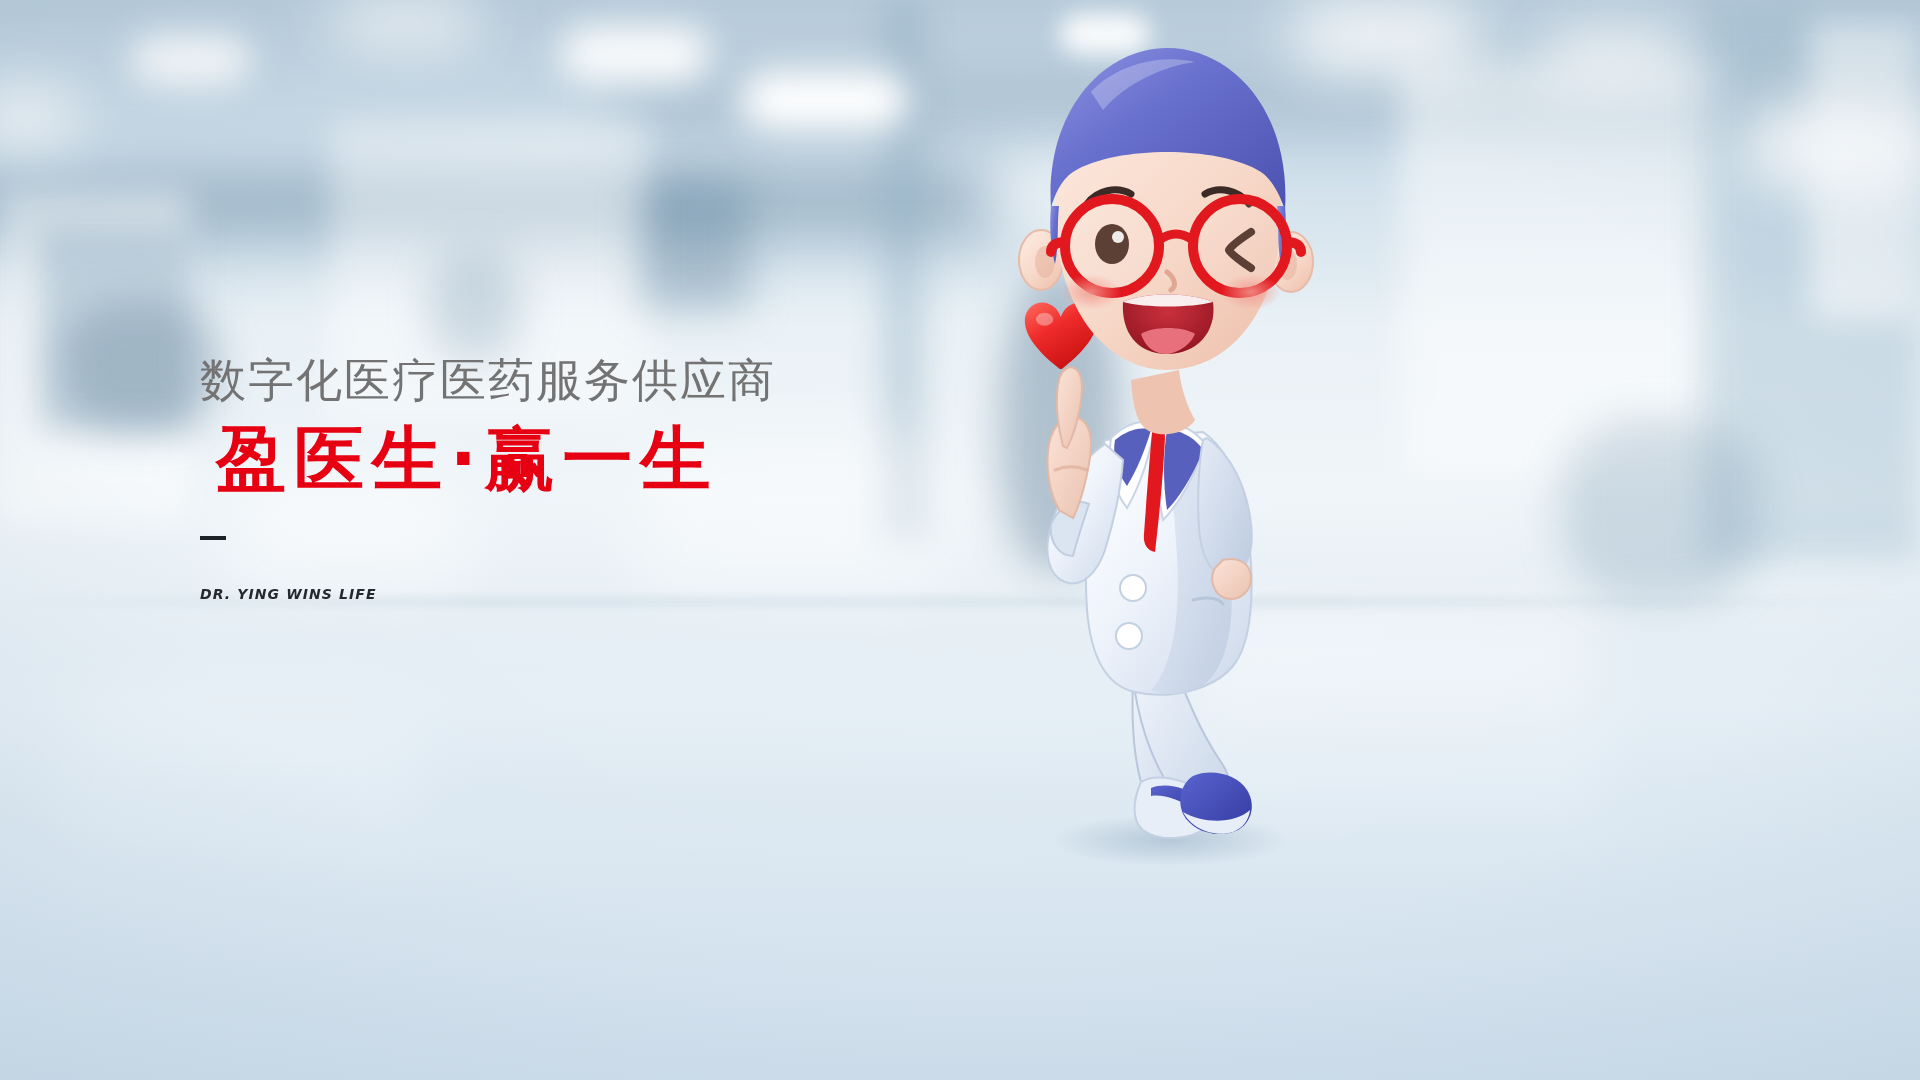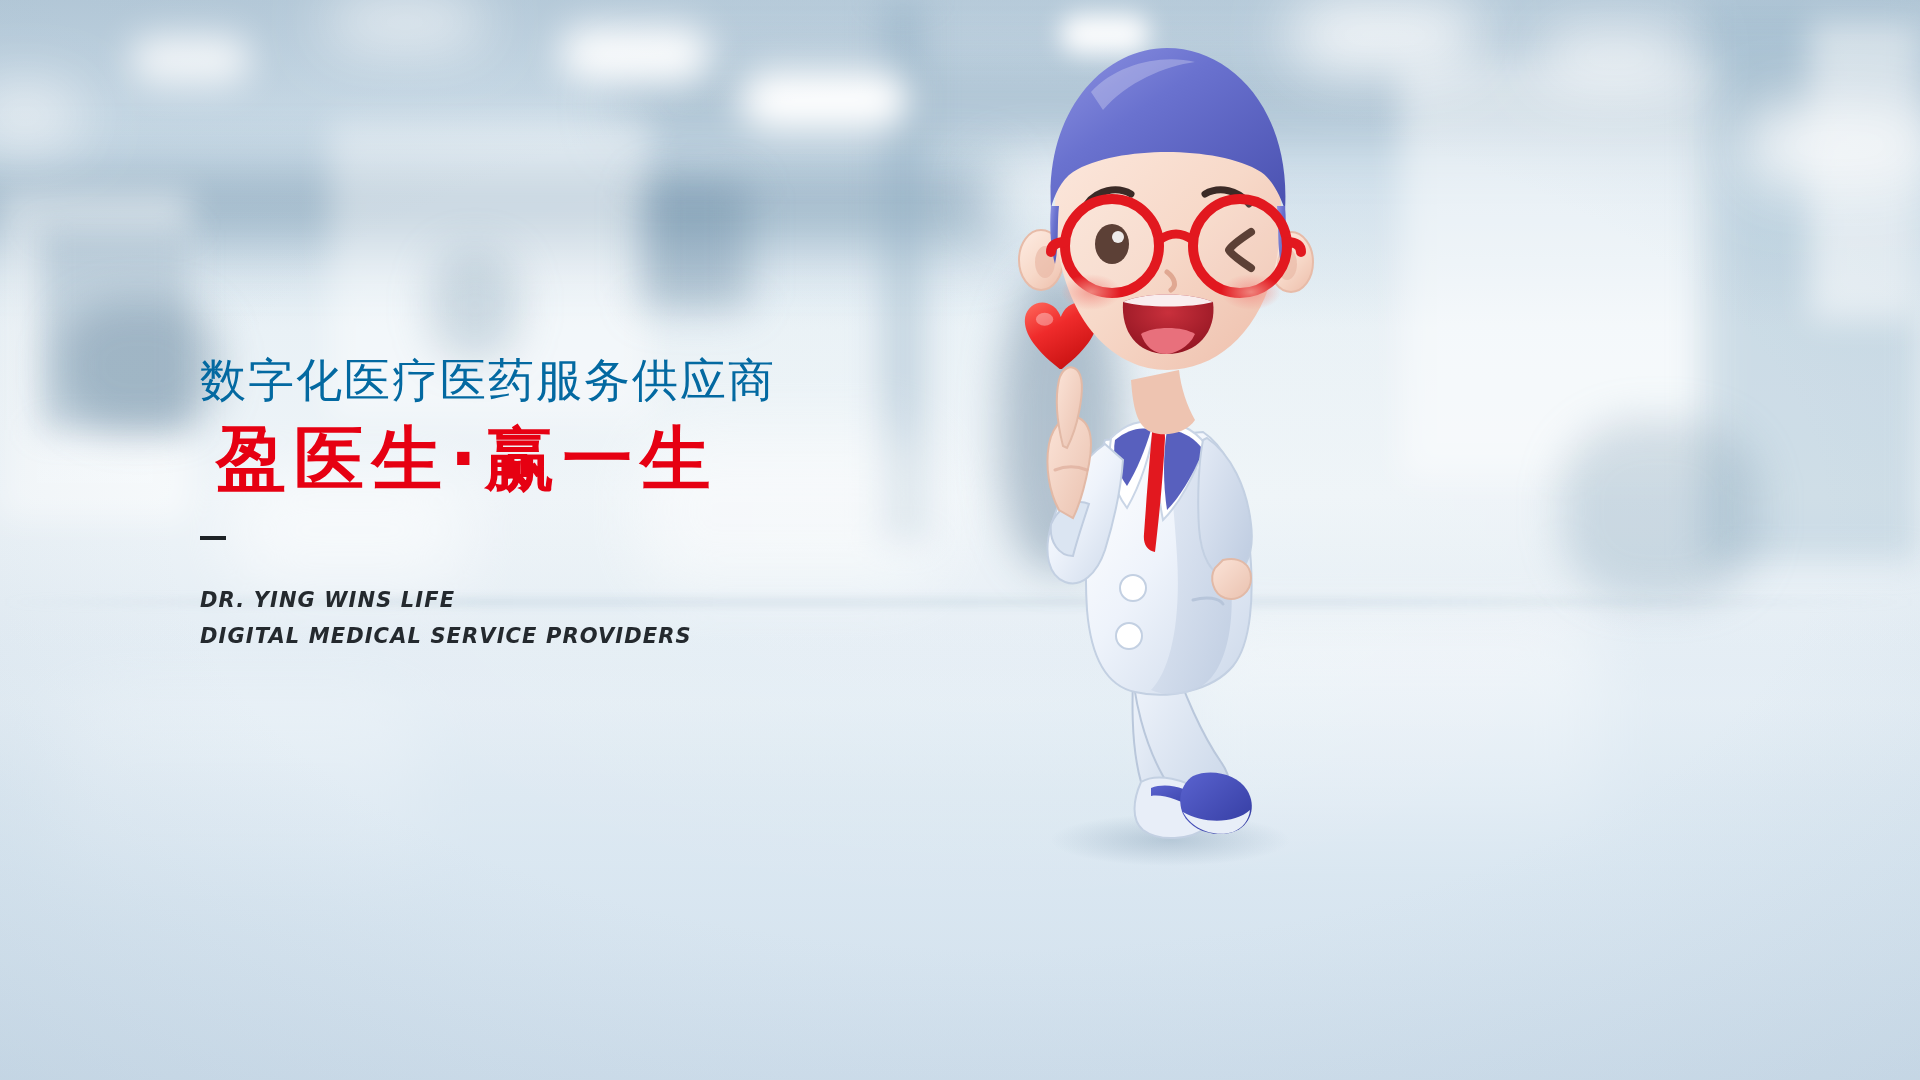--- a/index.html
+++ b/index.html
@@ -103,21 +103,21 @@
   
   .text-block {
     position: absolute;
     left: 200px;
     top: 356px;
     width: 700px;
   }
   .headline {
     font-size: 46px;
     line-height: 1.08;
-    color: #0369a1;
+    color: #737373;
     letter-spacing: 2px;
     font-weight: 400;
     white-space: nowrap;
   }
   .tagline {
     margin-top: 16px;
     font-size: 70px;
     line-height: 1.06;
     color: #e60012;
     font-weight: 700;
@@ -128,21 +128,21 @@
   .rule {
     margin-top: 40px;
     width: 26px;
     height: 4px;
     background: #1d2226;
   }
   .sub-en {
     margin-top: 42px;
     font-style: italic;
     font-weight: 700;
-    font-size: 21px;
+    font-size: 14px;
     letter-spacing: 1.1px;
     color: #24292e;
     line-height: 1.72;
     white-space: nowrap;
   }
 
   
   #character {
     position: absolute;
     left: 955px;
@@ -194,21 +194,20 @@
   <div class="floor"></div>
   <div class="floor-line"></div>
   <div class="vignette"></div>
 
   <div class="text-block">
     <div class="headline">数字化医疗医药服务供应商</div>
     <div class="tagline">盈医生·赢一生</div>
     <div class="rule"></div>
     <div class="sub-en">
       <div>DR. YING WINS LIFE</div>
-      <div>DIGITAL MEDICAL SERVICE PROVIDERS</div>
     </div>
   </div>
 
   <div id="character">
     <svg width="420" height="820" viewBox="0 0 420 820" xmlns="http://www.w3.org/2000/svg">
       <defs>
         <linearGradient id="gHair" x1="0" y1="0" x2="1" y2="1">
           <stop offset="0%" stop-color="#8e93e2"></stop>
           <stop offset="38%" stop-color="#6a72cf"></stop>
           <stop offset="100%" stop-color="#4a51b0"></stop>

